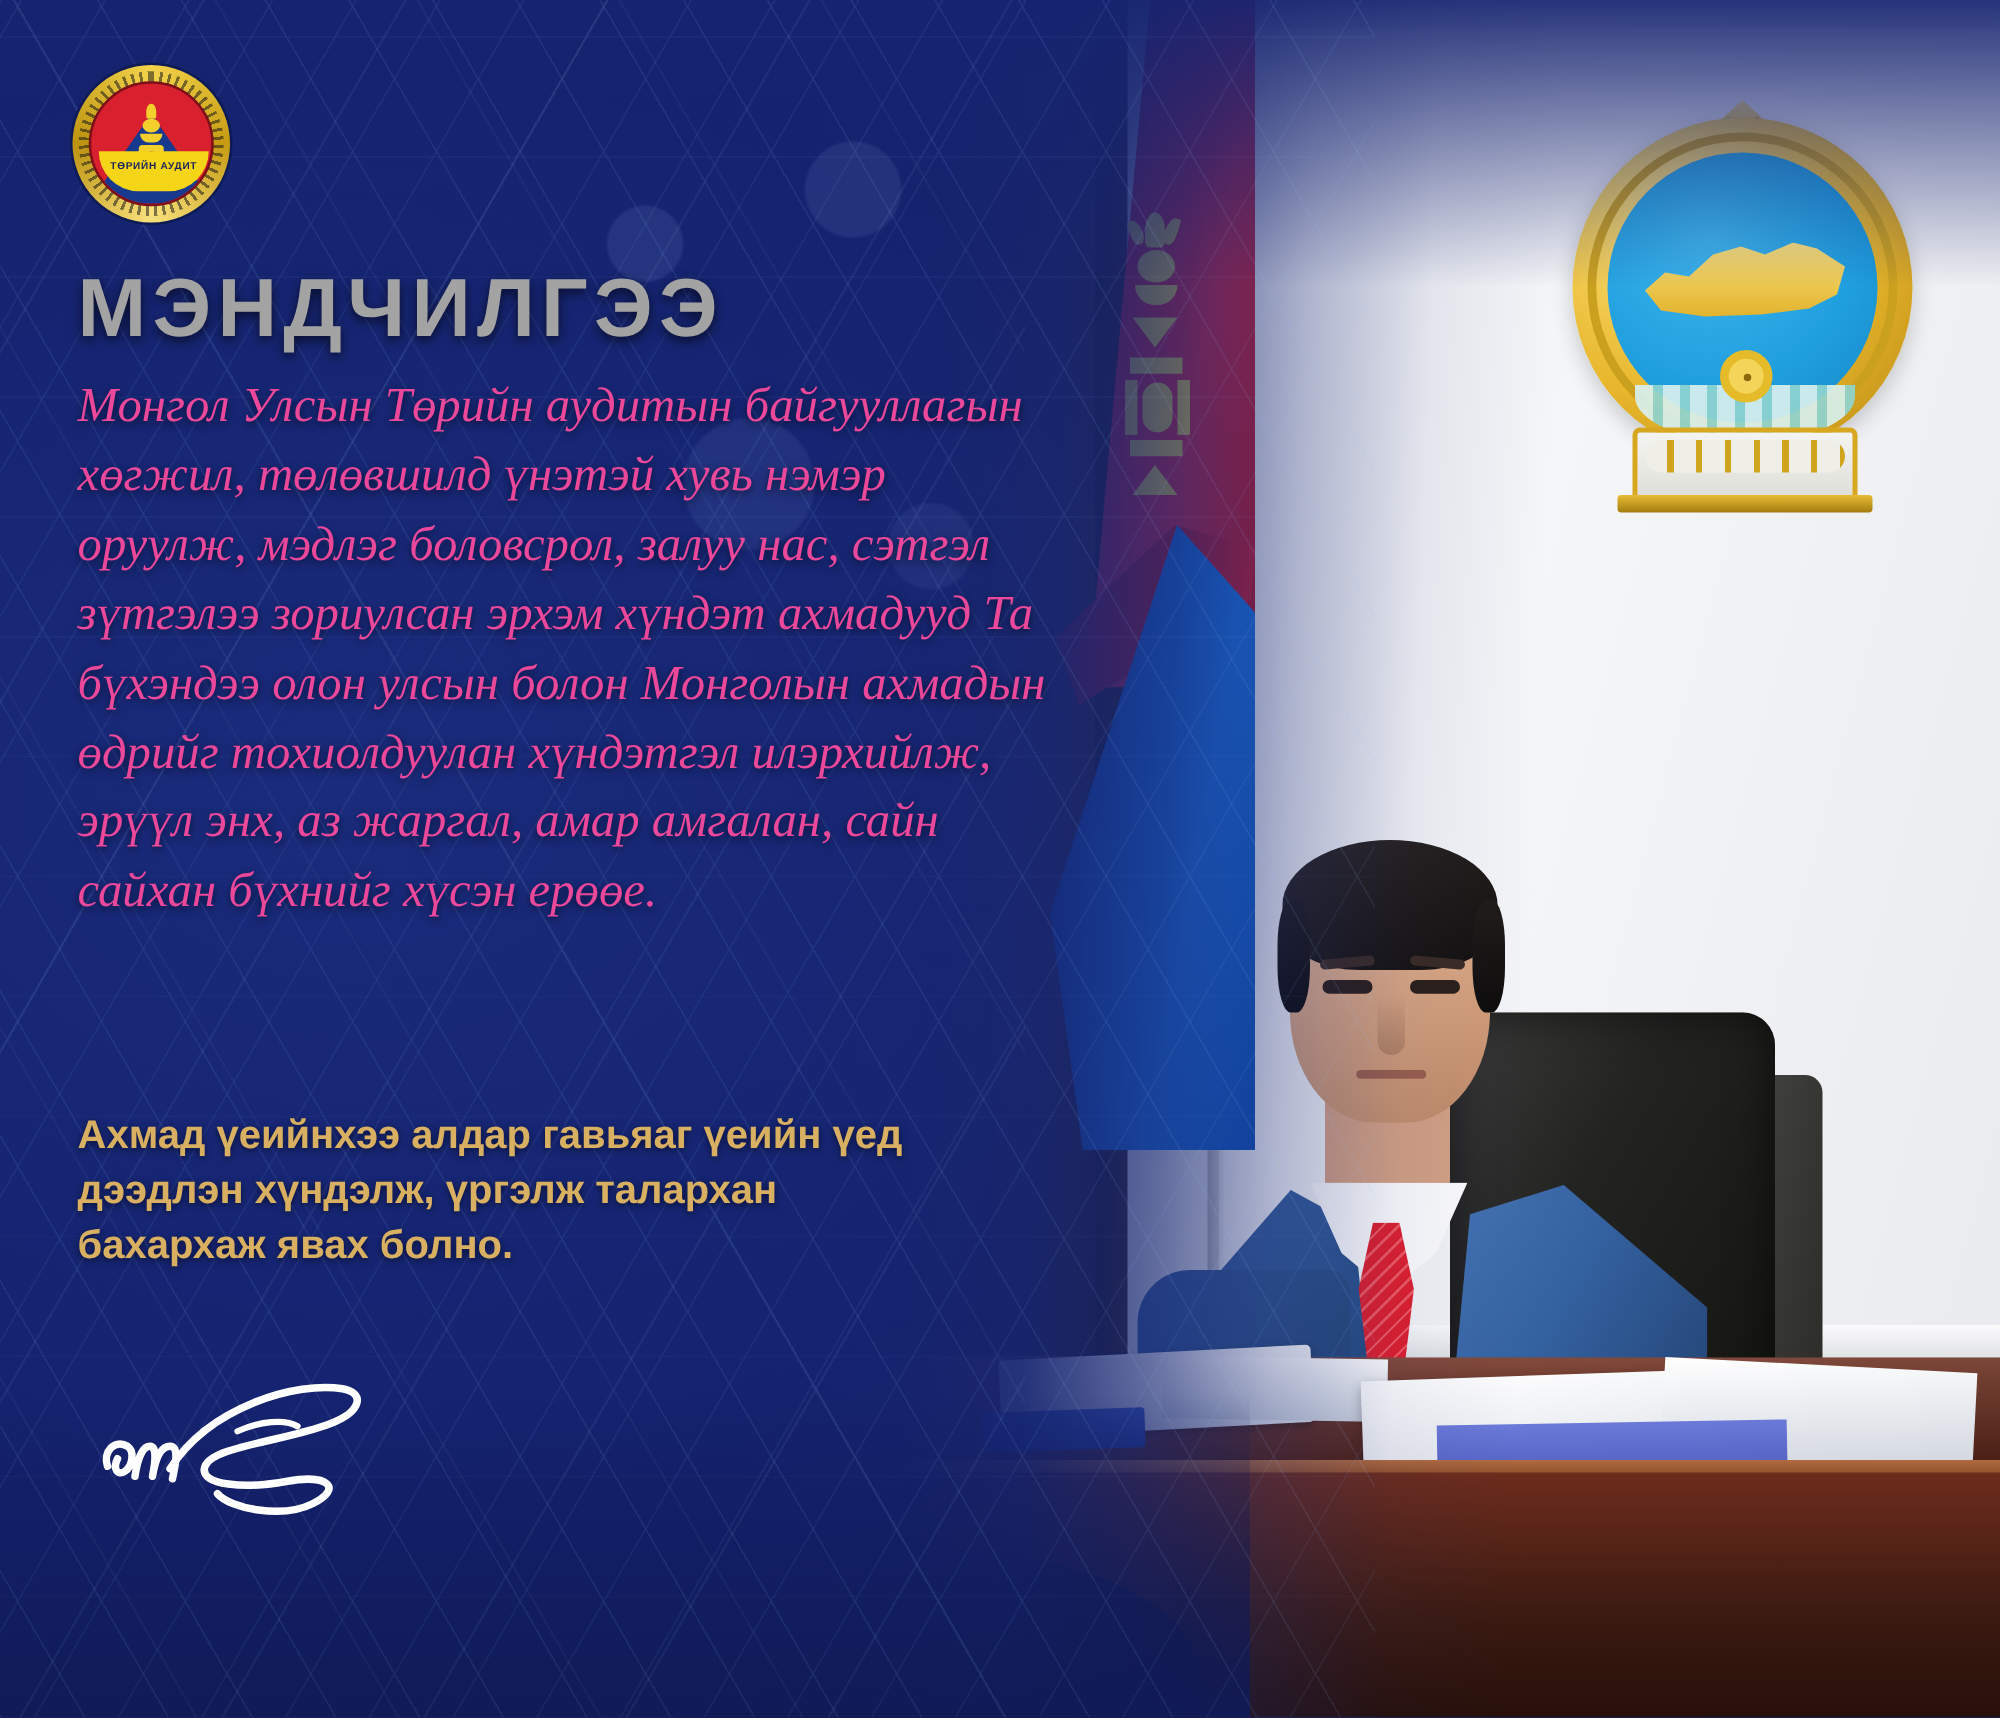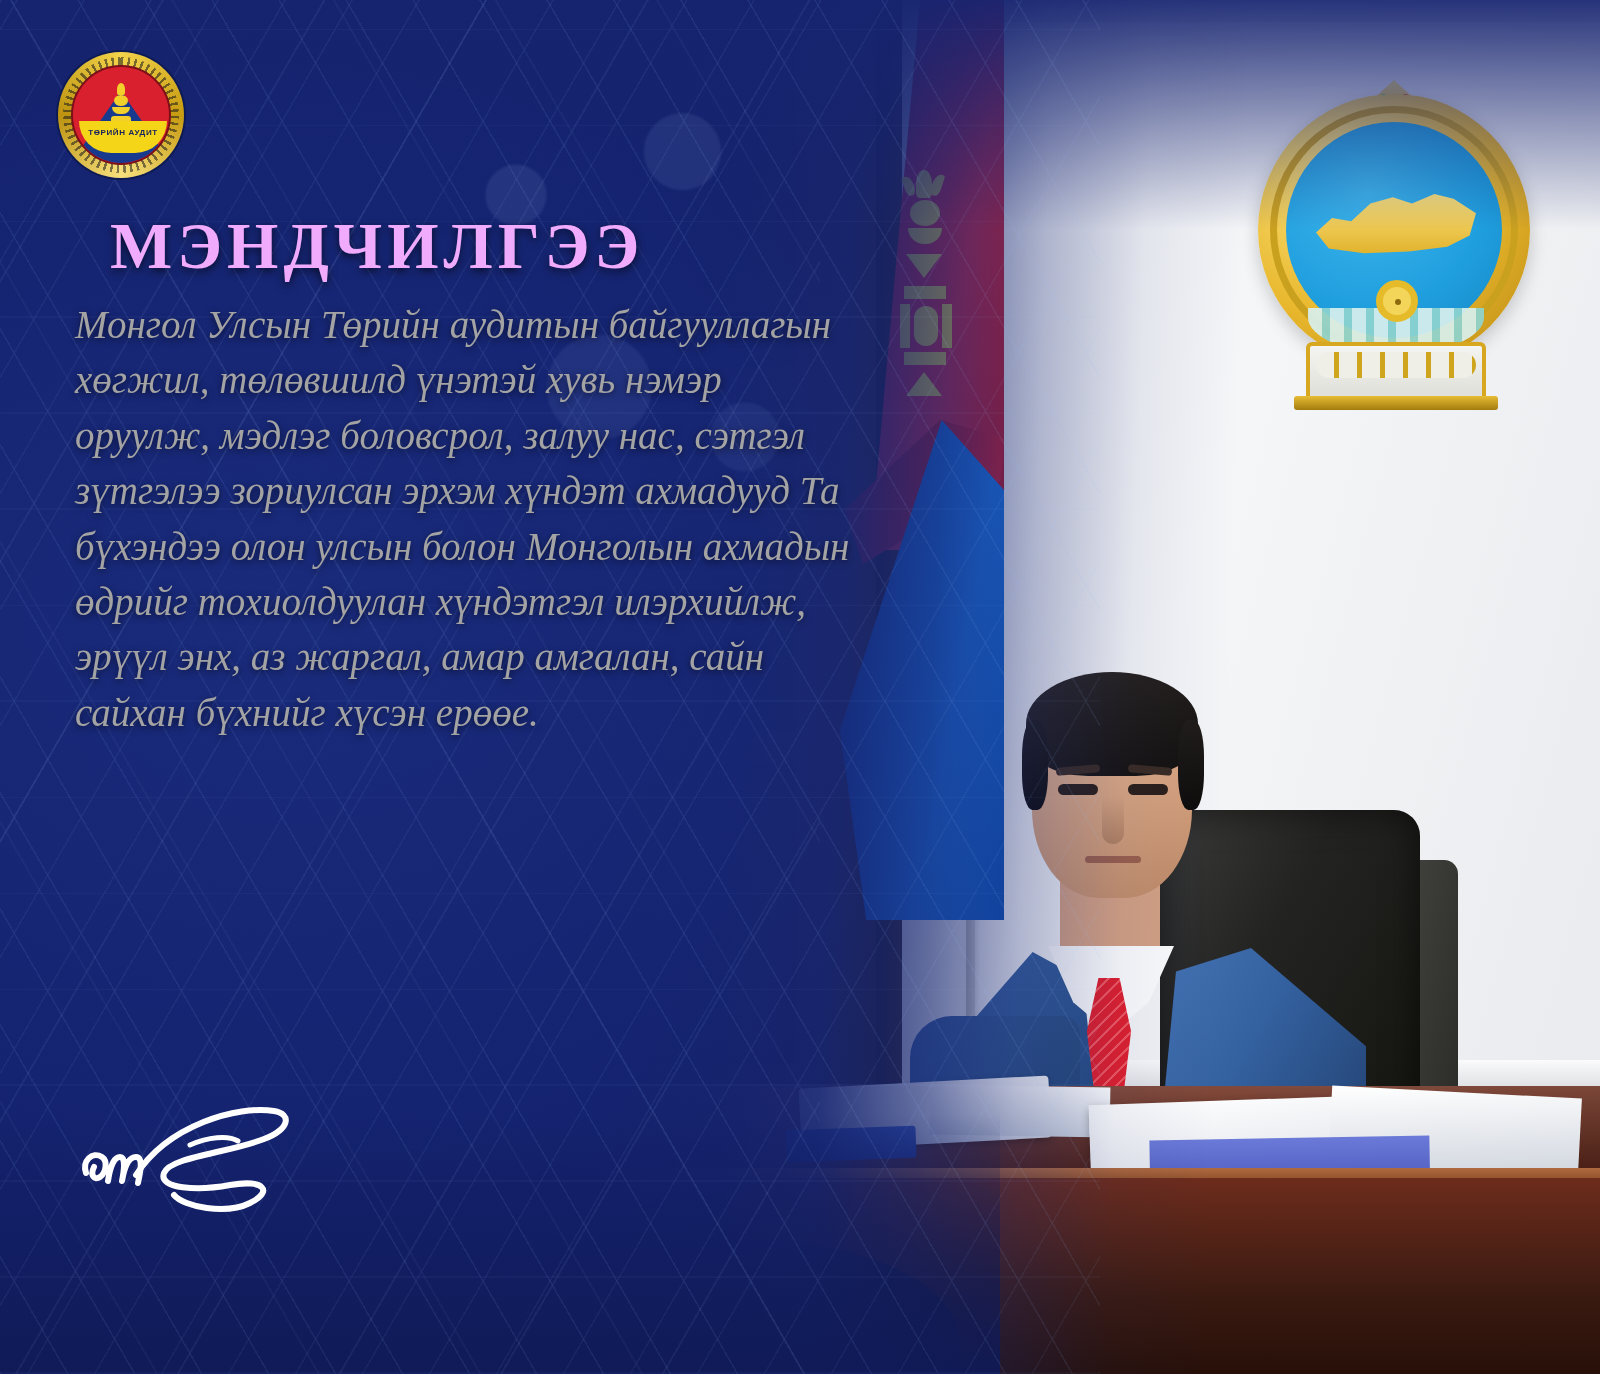--- a/index.html
+++ b/index.html
@@ -248,26 +248,26 @@
   .ls4{top:33px;left:2px;width:20px;height:22px;border-radius:3px;background:#f3cf2c;}
   .ls5{top:57px;left:2px;width:20px;height:6px;}
   .ls-yy{position:absolute;left:7px;top:38px;width:10px;height:12px;border-radius:50%;
     background:#1b2a70;}
 
   .brandtext{display:flex;flex-direction:column;gap:6px;}
   .brandtext div{color:#f0dfb4;font-size:24px;font-weight:bold;letter-spacing:6px;
     text-shadow:0 2px 5px rgba(0,0,0,.55);line-height:1.08;}
 
   .title{position:absolute;left:62px;top:208px;
-    font-family:Liberation Serif, serif;font-weight:bold;font-size:66px;
-    letter-spacing:5px;color:#f0abfc;text-shadow:0 3px 9px rgba(0,0,0,.65);margin-left:48px;}
+    font-family:Liberation Sans, sans-serif;font-weight:bold;font-size:66px;
+    letter-spacing:5px;color:#a3a3a3;text-shadow:0 3px 9px rgba(0,0,0,.65);}
 
   .body{position:absolute;left:62px;top:297px;width:790px;
     font-family:"Liberation Serif",serif;font-style:italic;font-size:39px;line-height:1.42;
-    color:#a3a3a3;text-shadow:0 2px 7px rgba(0,0,0,.60);margin-left:13px;}
+    color:#ec4899;text-shadow:0 2px 7px rgba(0,0,0,.60);}
 
   .gold{position:absolute;left:62px;top:885px;width:660px;
     font-weight:bold;font-size:32px;line-height:1.38;color:#d9b061;
     text-shadow:0 2px 6px rgba(0,0,0,.55);}
 
   .sign{position:absolute;left:78px;top:1095px;width:280px;height:120px;}
   .signer{position:absolute;left:74px;top:1232px;}
   .signer .nm{color:#ffffff;font-size:27px;font-weight:bold;letter-spacing:1.1px;
     text-shadow:0 2px 6px rgba(0,0,0,.6);}
   .signer .rl{color:#e6ecf7;font-size:26px;letter-spacing:1.4px;margin-top:4px;
@@ -396,20 +396,21 @@
             <span>ТӨРИЙН АУДИТ</span>
           </div>
         </div>
       </div>
     </div>
 
     <div class="title">МЭНДЧИЛГЭЭ</div>
 
     <div class="body">Монгол Улсын Төрийн аудитын байгууллагын хөгжил, төлөвшилд үнэтэй хувь нэмэр оруулж, мэдлэг боловсрол, залуу нас, сэтгэл зүтгэлээ зориулсан эрхэм хүндэт ахмадууд Та бүхэндээ олон улсын болон Монголын ахмадын өдрийг тохиолдуулан хүндэтгэл илэрхийлж, эрүүл энх, аз жаргал, амар амгалан, сайн сайхан бүхнийг хүсэн ерөөе.</div>
 
+    <div class="gold">Ахмад үеийнхээ алдар гавьяаг үеийн үед дээдлэн хүндэлж, үргэлж талархан бахархаж явах болно.</div>
 
     <div class="sign">
       <svg width="280" height="120" viewBox="0 0 280 120">
         <path d="M8 78 C4 66, 14 56, 24 62 C30 66, 28 78, 22 82 C16 86, 12 80, 16 72
                  M30 86 C32 72, 36 62, 42 62 C48 62, 46 76, 44 86
                  C46 74, 50 62, 58 62 C66 62, 62 78, 60 88" fill="none" stroke="#ffffff" stroke-width="6" stroke-linecap="round" stroke-linejoin="round"></path>
         <path d="M58 80 C90 30, 160 10, 196 16 C214 19, 212 34, 186 44
                  C150 58, 92 62, 86 78 C80 94, 120 96, 152 90
                  C186 84, 196 96, 172 108 C148 120, 106 112, 96 100" fill="none" stroke="#ffffff" stroke-width="6" stroke-linecap="round" stroke-linejoin="round"></path>
         <path d="M112 50 C130 42, 150 40, 160 46" fill="none" stroke="#ffffff" stroke-width="5" stroke-linecap="round"></path>

